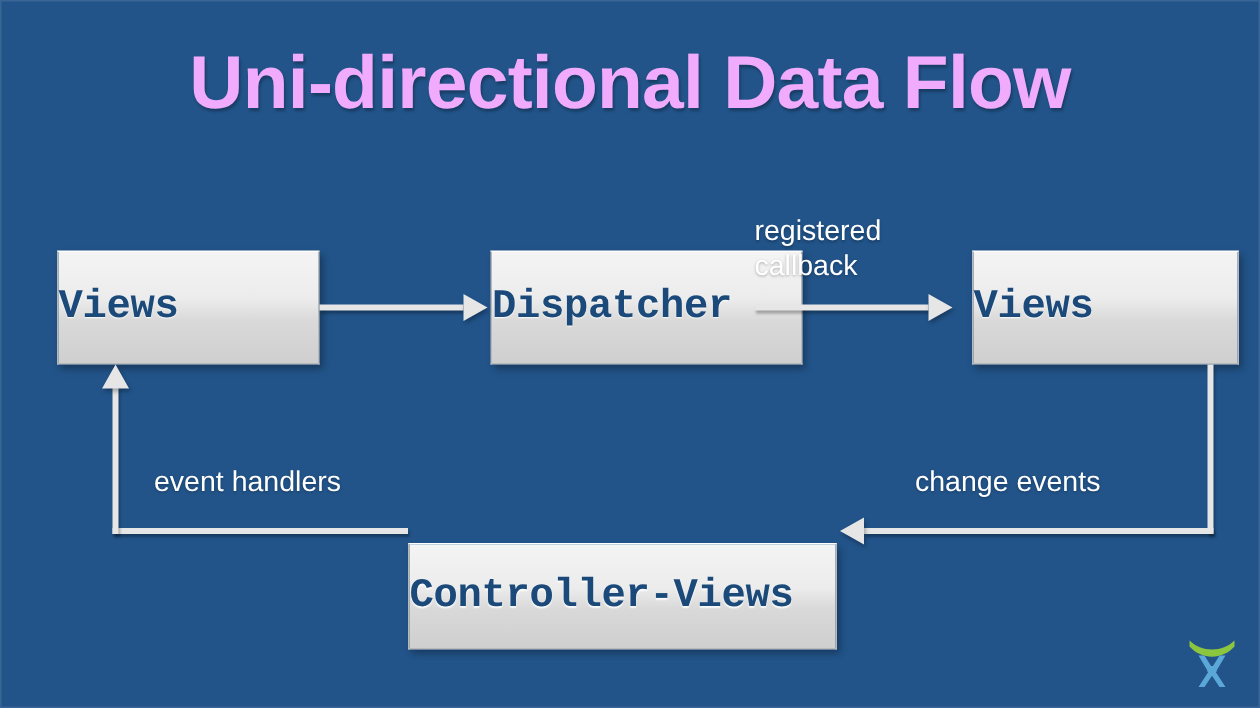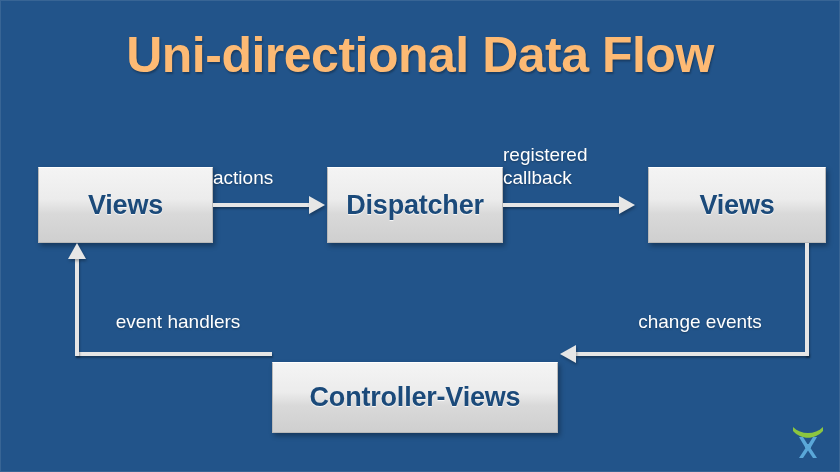--- a/index.html
+++ b/index.html
@@ -25,21 +25,21 @@
     pointer-events: none;
   }
 
   
   #title {
     position: absolute;
     left: 0;
     top: 28px;
     width: 840px;
     text-align: center;
-    color: #fdba74;
+    color: #f0abfc;
     font-size: 50px;
     font-weight: bold;
     letter-spacing: -0.5px;
     line-height: 1.1;
     text-shadow: 1px 2px 2px rgba(0,0,0,0.28);
     white-space: nowrap;
   }
 
   
   .node {
@@ -48,33 +48,33 @@
     background: linear-gradient(to bottom,
                 #f4f4f4 0%,
                 #ececec 42%,
                 #d9d9d9 62%,
                 #cfcfcf 100%);
     border: 1px solid #b9b9b9;
     border-top-color: #ffffff;
     box-shadow: 2px 3px 5px rgba(0,0,0,0.32);
     display: flex;
     align-items: center;
-    justify-content: center;
+    font-family: Liberation Mono, monospace;
   }
   .node-label {
     color: #1b4a7a;
     font-weight: bold;
     font-size: 27px;
     letter-spacing: -0.2px;
     text-shadow: 0 1px 1px rgba(255,255,255,0.85);
     white-space: nowrap;
   }
 
   #box-views          { left: 38px;  top: 167px; width: 175px; height: 76px; }
-  #box-dispatcher     { left: 327px; top: 167px; width: 176px; height: 76px; }
+  #box-dispatcher     { left: 327px; top: 167px; width: 208px; height: 76px; }
   #box-stores         { left: 648px; top: 167px; width: 178px; height: 76px; }
   #box-controller     { left: 272px; top: 318px; width: 286px; height: 71px; margin-top: 44px; }
 
   
   .line {
     position: absolute;
     background: #e6e6e6;
     box-shadow: 1px 2px 2px rgba(0,0,0,0.30);
   }
   .line.h { height: 4px; }
@@ -109,22 +109,22 @@
     color: #ffffff;
     font-size: 19px;
     line-height: 23px;
     text-align: left;
     white-space: pre-line;
     text-shadow: 0 1px 2px rgba(0,0,0,0.30);
   }
 
   #label-actions      { left: 213px; top: 166px; width: 110px; }
   #label-registered   { left: 503px; top: 143px; width: 146px; }
-  #label-event        { left: 75px;  top: 310px; width: 180px; text-align: center; padding-left: 13px; }
-  #label-change       { left: 610px; top: 310px; width: 180px; text-align: center; }
+  #label-event        { left: 75px;  top: 310px; width: 180px; text-align: center; }
+  #label-change       { left: 610px; top: 310px; width: 180px; text-align: left; }
 
   
   #logo {
     position: absolute;
     right: 12px;
     bottom: 10px;
     width: 40px;
     height: 38px;
   }
 </style>
@@ -146,21 +146,20 @@
   <div class="node" id="box-stores">
     <span class="node-label">Views</span>
   </div>
 
   <div class="node" id="box-controller">
     <span class="node-label">Controller-Views</span>
   </div>
 
   <div class="line h" style="left:213px; top:203px; width:96px;"></div>
   <div class="arrow right" style="left:309px; top:196px;"></div>
-  <div class="edge-label" id="label-actions">actions</div>
 
   <div class="line h" style="left:503px; top:203px; width:116px;"></div>
   <div class="arrow right" style="left:619px; top:196px;"></div>
   <div class="edge-label" id="label-registered">registered
 callback</div>
 
   <div class="line v" style="left:805px; top:243px; height:113px;"></div>
   <div class="line h" style="left:576px; top:352px; width:233px;"></div>
   <div class="arrow left" style="left:560px; top:345px;"></div>
   <div class="edge-label" id="label-change">change events</div>

